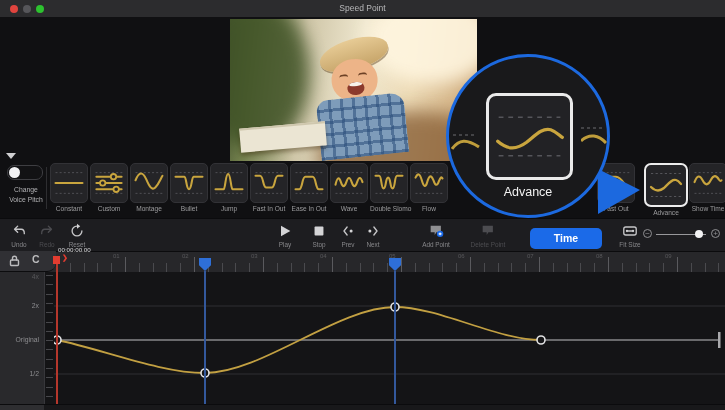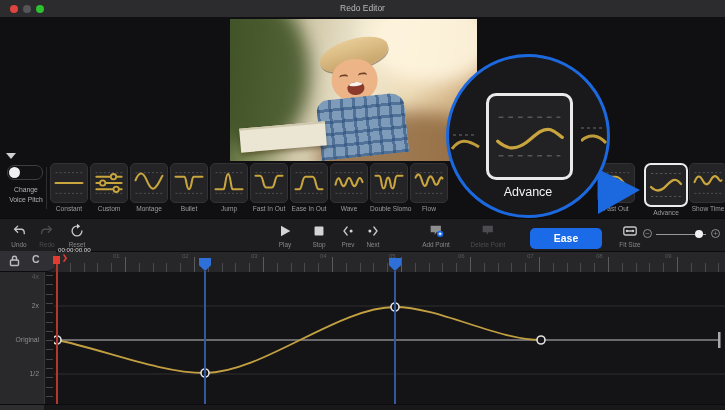--- a/index.html
+++ b/index.html
@@ -103,21 +103,21 @@
 </style>
 </head>
 <body>
 
 <div id="app">
 
   <div id="titlebar">
     <div class="tl" style="left:10px;background:#e0443e;"></div>
     <div class="tl" style="left:23px;background:#56565a;"></div>
     <div class="tl" style="left:36px;background:#2dc22f;"></div>
-    <div id="win-title">Redo Editor</div>
+    <div id="win-title">Speed Point</div>
   </div>
 
   <div id="stage">
     <div id="video">
       <div class="blob" id="v-foliage"></div>
       <div class="blob" id="v-light"></div>
       <div class="blob" id="v-bench"></div>
       <div id="v-child">
         <div id="v-hat"></div>
         <div id="v-face">
@@ -339,21 +339,21 @@
       </svg>
       <div class="tlabel">Add Point</div>
     </div>
     <div class="tbtn disabled" style="left:464px;width:48px;">
       <svg viewBox="0 0 18 18">
         <path d="M3,3 H14.5 V10.5 H9.5 L7.5,13.5 V10.5 H3 Z" fill="#4c4c50"></path>
       </svg>
       <div class="tlabel">Delete Point</div>
     </div>
 
-    <div id="apply-btn">Ease</div>
+    <div id="apply-btn">Time</div>
 
     <div class="tbtn" style="left:613px;">
       <svg viewBox="0 0 18 18">
         <rect class="st" x="2" y="4.5" width="14" height="9" rx="2.2"></rect>
         <circle class="fl" cx="5.6" cy="9" r="1.3"></circle>
           <circle class="fl" cx="12.4" cy="9" r="1.3"></circle>
           <path class="st" d="M6.8,9 H11.2"></path>
       </svg>
       <div class="tlabel">Fit Size</div>
     </div>

